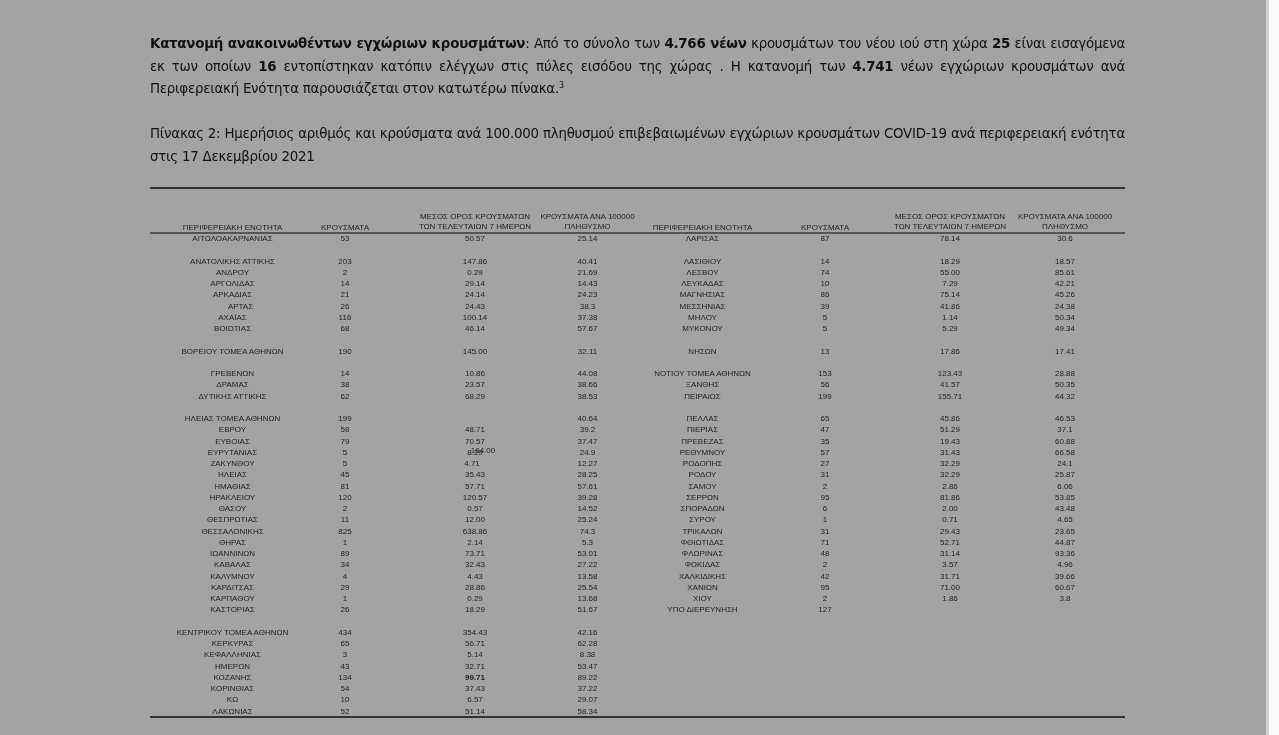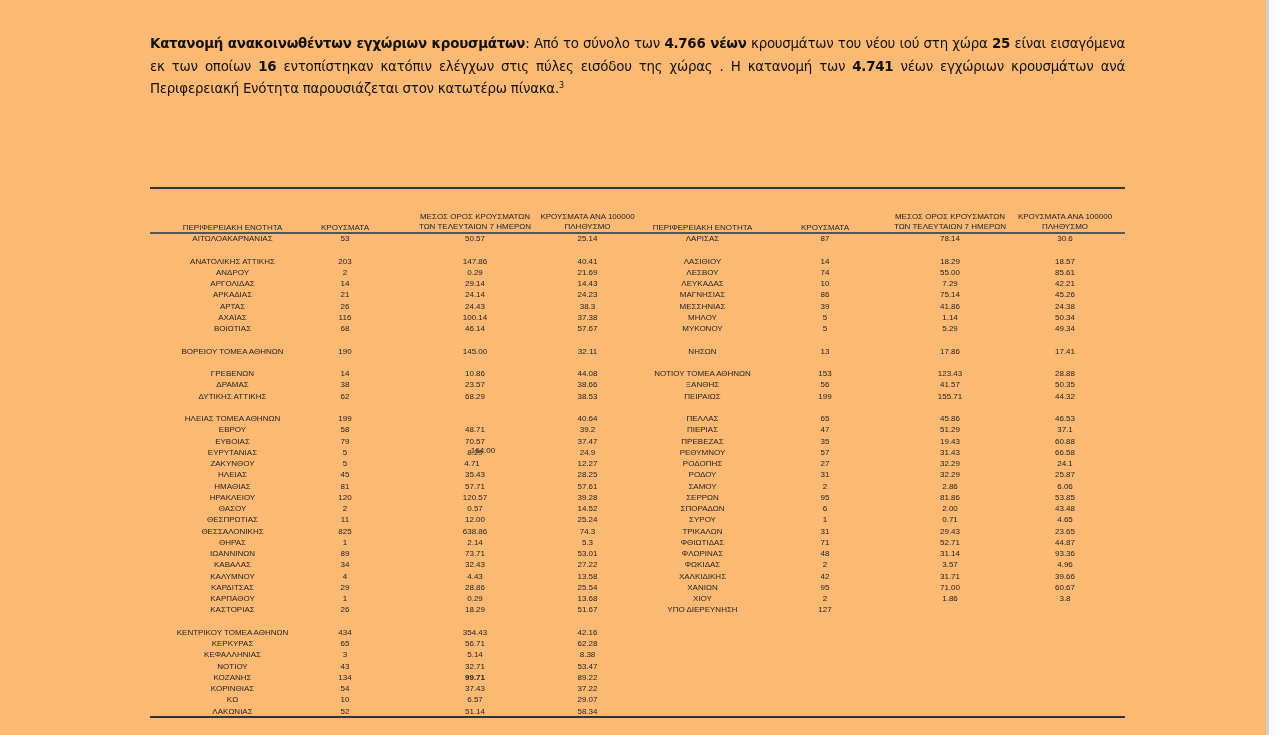--- a/index.html
+++ b/index.html
@@ -1,17 +1,17 @@
 <!DOCTYPE html>
 <html><head>
 <meta charset="utf-8">
 <style>
   html, body { margin:0; padding:0; }
   body { width:1279px; height:735px; background:#ffffff; position:relative; overflow:hidden; font-family:"Liberation Sans", sans-serif; color:#111; }
-  .page { position:absolute; left:0; top:0; width:1266px; height:735px; background:#fdba74; }
+  .page { position:absolute; left:0; top:0; width:1266px; height:735px; background:#a3a3a3; }
   .scrollbar { position:absolute; right:0; top:0; width:13px; height:735px; background:#fafafa; border-left:3px solid #cfcfcf; box-sizing:border-box; }
   .para { position:absolute; left:150px; width:975px; font-family:"DejaVu Sans", sans-serif; font-size:13.4px; line-height:22.5px; text-align:justify; letter-spacing:-0.25px; color:#111; }
   .p1 { top:33px; }
   .p2 { top:123px; }
   .para b { font-weight:bold; }
   sup { font-size:8px; vertical-align:top; position:relative; top:-3px; }
   .rule { position:absolute; left:150px; width:975px; background:#333; }
   .rule.top { top:187px; height:1.5px; }
   .rule.head { top:232px; height:1.5px; background:#555; }
   .rule.bottom { top:716px; height:2px; }
@@ -24,20 +24,21 @@
 </style>
 </head>
 <body>
 
 <div class="page">
 
   <div class="para p1">
     <b>Κατανομή ανακοινωθέντων εγχώριων κρουσμάτων</b><span>: Από το σύνολο των </span><b>4.766 νέων</b><span> κρουσμάτων του νέου ιού στη χώρα </span><b>25</b><span> είναι εισαγόμενα εκ των οποίων </span><b>16</b><span> εντοπίστηκαν κατόπιν ελέγχων στις πύλες εισόδου της χώρας .  Η κατανομή των </span><b>4.741</b><span> νέων εγχώριων κρουσμάτων ανά Περιφερειακή Ενότητα παρουσιάζεται στον κατωτέρω πίνακα.</span><sup>3</sup>
   </div>
 
+  <div class="para p2">Πίνακας 2: Ημερήσιος αριθμός και κρούσματα ανά 100.000 πληθυσμού επιβεβαιωμένων εγχώριων κρουσμάτων COVID-19 ανά περιφερειακή ενότητα στις 17 Δεκεμβρίου 2021</div>
 
   <div class="rule top"></div>
   <div class="rule head"></div>
   <div class="rule bottom"></div>
 
   <div class="tbl left" id="tbl-left">
     <div class="hdr" style="left:0;width:165px;top:13px;">ΠΕΡΙΦΕΡΕΙΑΚΗ ΕΝΟΤΗΤΑ</div>
     <div class="hdr" style="left:155px;width:80px;top:13px;">ΚΡΟΥΣΜΑΤΑ</div>
     <div class="hdr" style="left:255px;width:140px;top:2px;">
         <div>ΜΕΣΟΣ ΟΡΟΣ ΚΡΟΥΣΜΑΤΩΝ</div>
@@ -71,21 +72,21 @@
         <div class="cell" style="left: 255px; width: 140px;">29.14</div>
         <div class="cell" style="left: 380px; width: 115px;">14.43</div>
       </div>
       <div class="row" style="top: 79.25px;">
         <div class="cell" style="left: 0px; width: 165px;">ΑΡΚΑΔΙΑΣ</div>
         <div class="cell" style="left: 155px; width: 80px;">21</div>
         <div class="cell" style="left: 255px; width: 140px;">24.14</div>
         <div class="cell" style="left: 380px; width: 115px;">24.23</div>
       </div>
       <div class="row" style="top: 90.5px;">
-        <div class="cell" style="left: 0px; width: 165px;">ΑΡΤΑΣ</div>
+        <div class="cell" style="left: 8px; width: 165px;">ΑΡΤΑΣ</div>
         <div class="cell" style="left: 155px; width: 80px;">26</div>
         <div class="cell" style="left: 255px; width: 140px;">24.43</div>
         <div class="cell" style="left: 380px; width: 115px;">38.3</div>
       </div>
       <div class="row" style="top: 101.75px;">
         <div class="cell" style="left: 0px; width: 165px;">ΑΧΑΪΑΣ</div>
         <div class="cell" style="left: 155px; width: 80px;">116</div>
         <div class="cell" style="left: 255px; width: 140px;">100.14</div>
         <div class="cell" style="left: 380px; width: 115px;">37.38</div>
       </div>
@@ -239,21 +240,21 @@
         <div class="cell" style="left: 255px; width: 140px;">56.71</div>
         <div class="cell" style="left: 380px; width: 115px;">62.28</div>
       </div>
       <div class="row" style="top: 439.25px;">
         <div class="cell" style="left: 0px; width: 165px;">ΚΕΦΑΛΛΗΝΙΑΣ</div>
         <div class="cell" style="left: 155px; width: 80px;">3</div>
         <div class="cell" style="left: 255px; width: 140px;">5.14</div>
         <div class="cell" style="left: 380px; width: 115px;">8.38</div>
       </div>
       <div class="row" style="top: 450.5px;">
-        <div class="cell" style="left: 0px; width: 165px;">ΝΟΤΙΟΥ</div>
+        <div class="cell" style="left: 0px; width: 165px;">ΗΜΕΡΩΝ</div>
         <div class="cell" style="left: 155px; width: 80px;">43</div>
         <div class="cell" style="left: 255px; width: 140px;">32.71</div>
         <div class="cell" style="left: 380px; width: 115px;">53.47</div>
       </div>
       <div class="row" style="top: 461.75px;">
         <div class="cell" style="left: 0px; width: 165px;">ΚΟΖΑΝΗΣ</div>
         <div class="cell" style="left: 155px; width: 80px;">134</div>
         <div class="cell" style="left: 255px; width: 140px; font-weight: bold;">99.71</div>
         <div class="cell" style="left: 380px; width: 115px;">89.22</div>
       </div>

